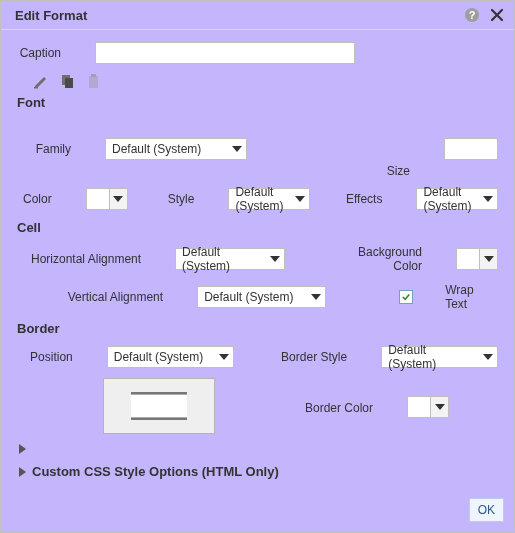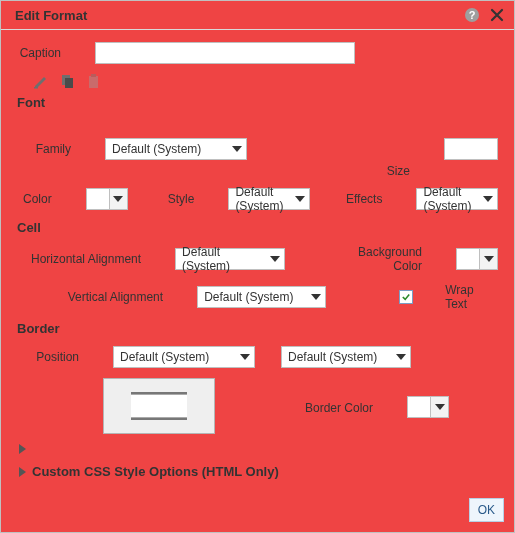--- a/index.html
+++ b/index.html
@@ -8,21 +8,21 @@
     padding: 0;
     font-family: Arial, Helvetica, sans-serif;
     font-size: 12px;
     color: #333;
     background: #fff;
   }
   .dialog {
     width: 515px;
     height: 533px;
     border: 1px solid #c0c0c0;
-    background: #ef4444;
+    background: #c4b5fd;
     position: relative;
   }
   .titlebar {
     display: flex;
     align-items: center;
     justify-content: space-between;
     padding: 6px 10px 6px 14px;
     border-bottom: 1px solid #d9d9d9;
   }
   .titlebar .title {
@@ -297,20 +297,21 @@
     </div>
 
     <div class="section-head">Border</div>
     <div class="border-grid">
       <div class="row">
         <span class="lbl" style="width:64px;">Position</span>
         <div class="select" style="width:142px;">
           <span>Default (System)</span>
           <span class="caret"></span>
         </div>
+        <span class="lbl" style="width:90px;margin-left:14px;">Border Style</span>
         <div class="select" style="width:130px;">
           <span>Default (System)</span>
           <span class="caret"></span>
         </div>
       </div>
       <div class="row" style="align-items:center;">
         <div class="preview-box">
           <div class="preview-inner"></div>
         </div>
         <span class="lbl" style="width:110px;margin-left:30px;padding-top:4px;">Border Color</span>

